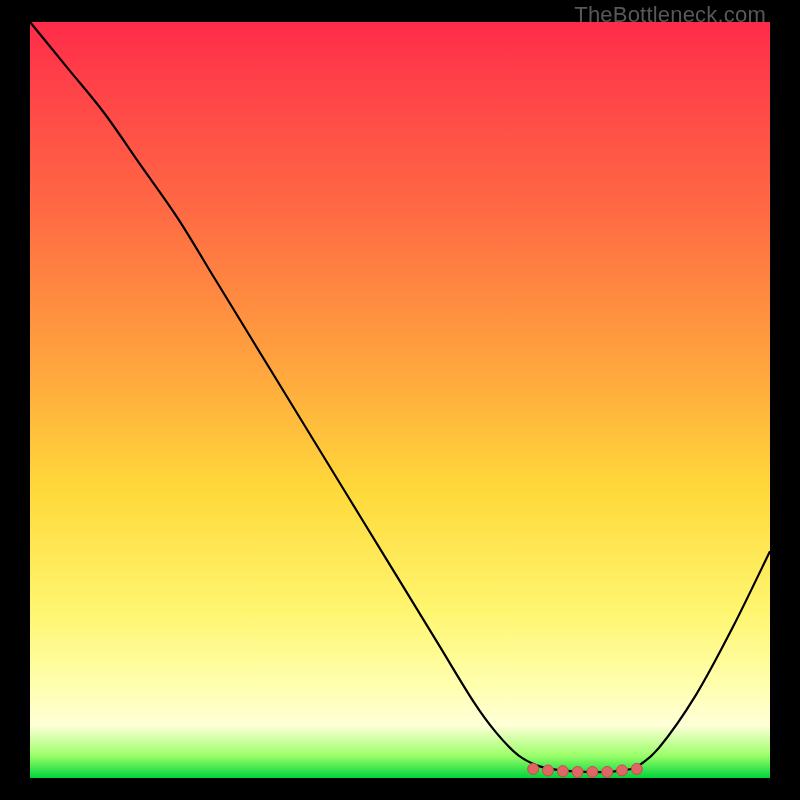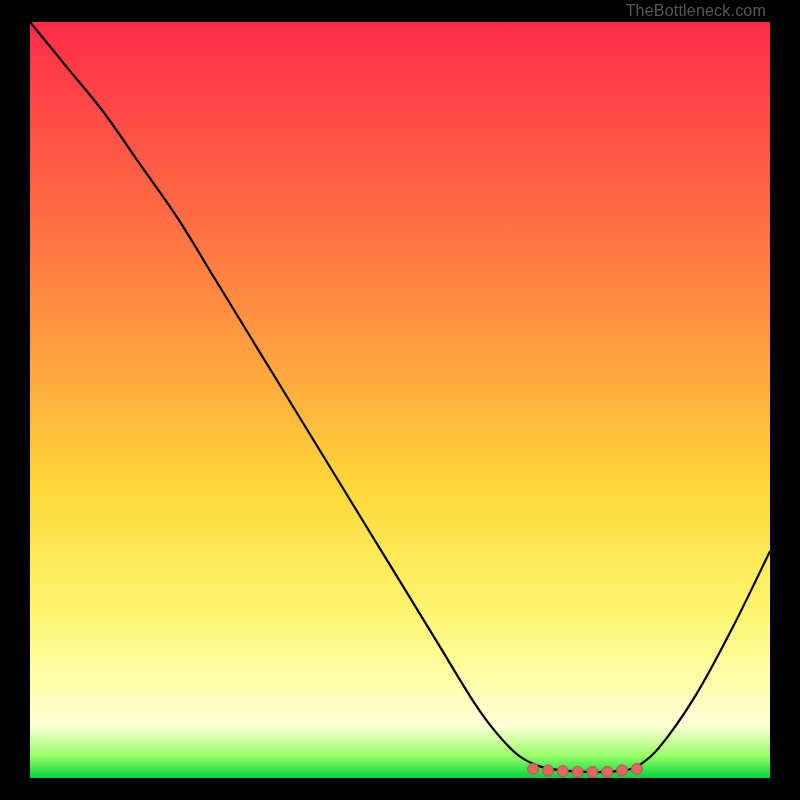--- a/index.html
+++ b/index.html
@@ -28,21 +28,21 @@
       #ffffd8 93%,
       #9cff6a 97%,
       #00d43a 100%
     );
   }
   .watermark {
     position: absolute;
     top: 2px;
     right: 34px;
     font-family: Arial, Helvetica, sans-serif;
-    font-size: 16px;
+    font-size: 22px;
     font-weight: 400;
     color: #58585a;
     letter-spacing: 0.2px;
     margin-left: 12px;
   }
   svg.curve {
     position: absolute;
     left: 0; top: 0;
     width: 740px; height: 756px;
     overflow: visible;

